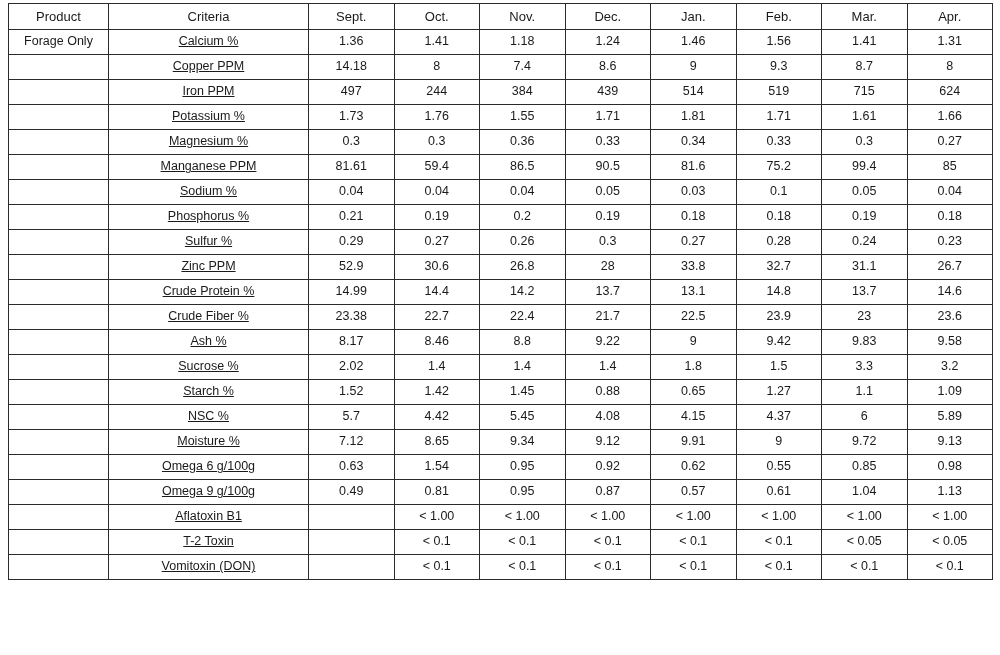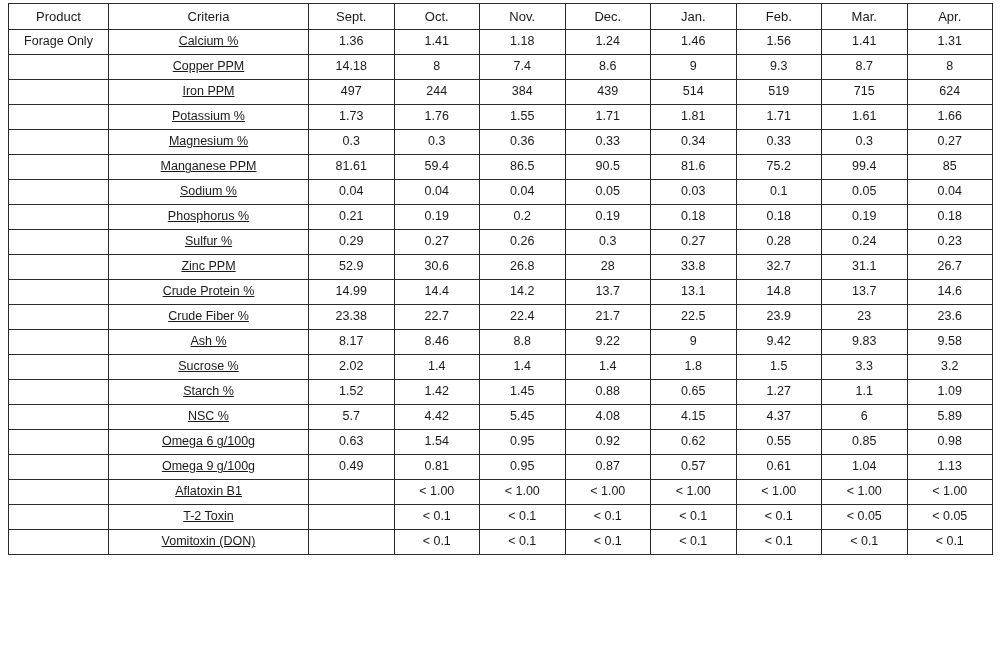--- a/index.html
+++ b/index.html
@@ -277,20 +277,32 @@
           <td>4.42</td>
           <td>5.45</td>
           <td>4.08</td>
           <td>4.15</td>
           <td>4.37</td>
           <td>6</td>
           <td>5.89</td>
         </tr>
         <tr>
           <td class="empty-cell"></td>
+          <td class="criteria-cell">Moisture %</td>
+          <td>7.12</td>
+          <td>8.65</td>
+          <td>9.34</td>
+          <td>9.12</td>
+          <td>9.91</td>
+          <td>9</td>
+          <td>9.72</td>
+          <td>9.13</td>
+        </tr>
+        <tr>
+          <td class="empty-cell"></td>
           <td class="criteria-cell">Omega 6 g/100g</td>
           <td>0.63</td>
           <td>1.54</td>
           <td>0.95</td>
           <td>0.92</td>
           <td>0.62</td>
           <td>0.55</td>
           <td>0.85</td>
           <td>0.98</td>
         </tr>

